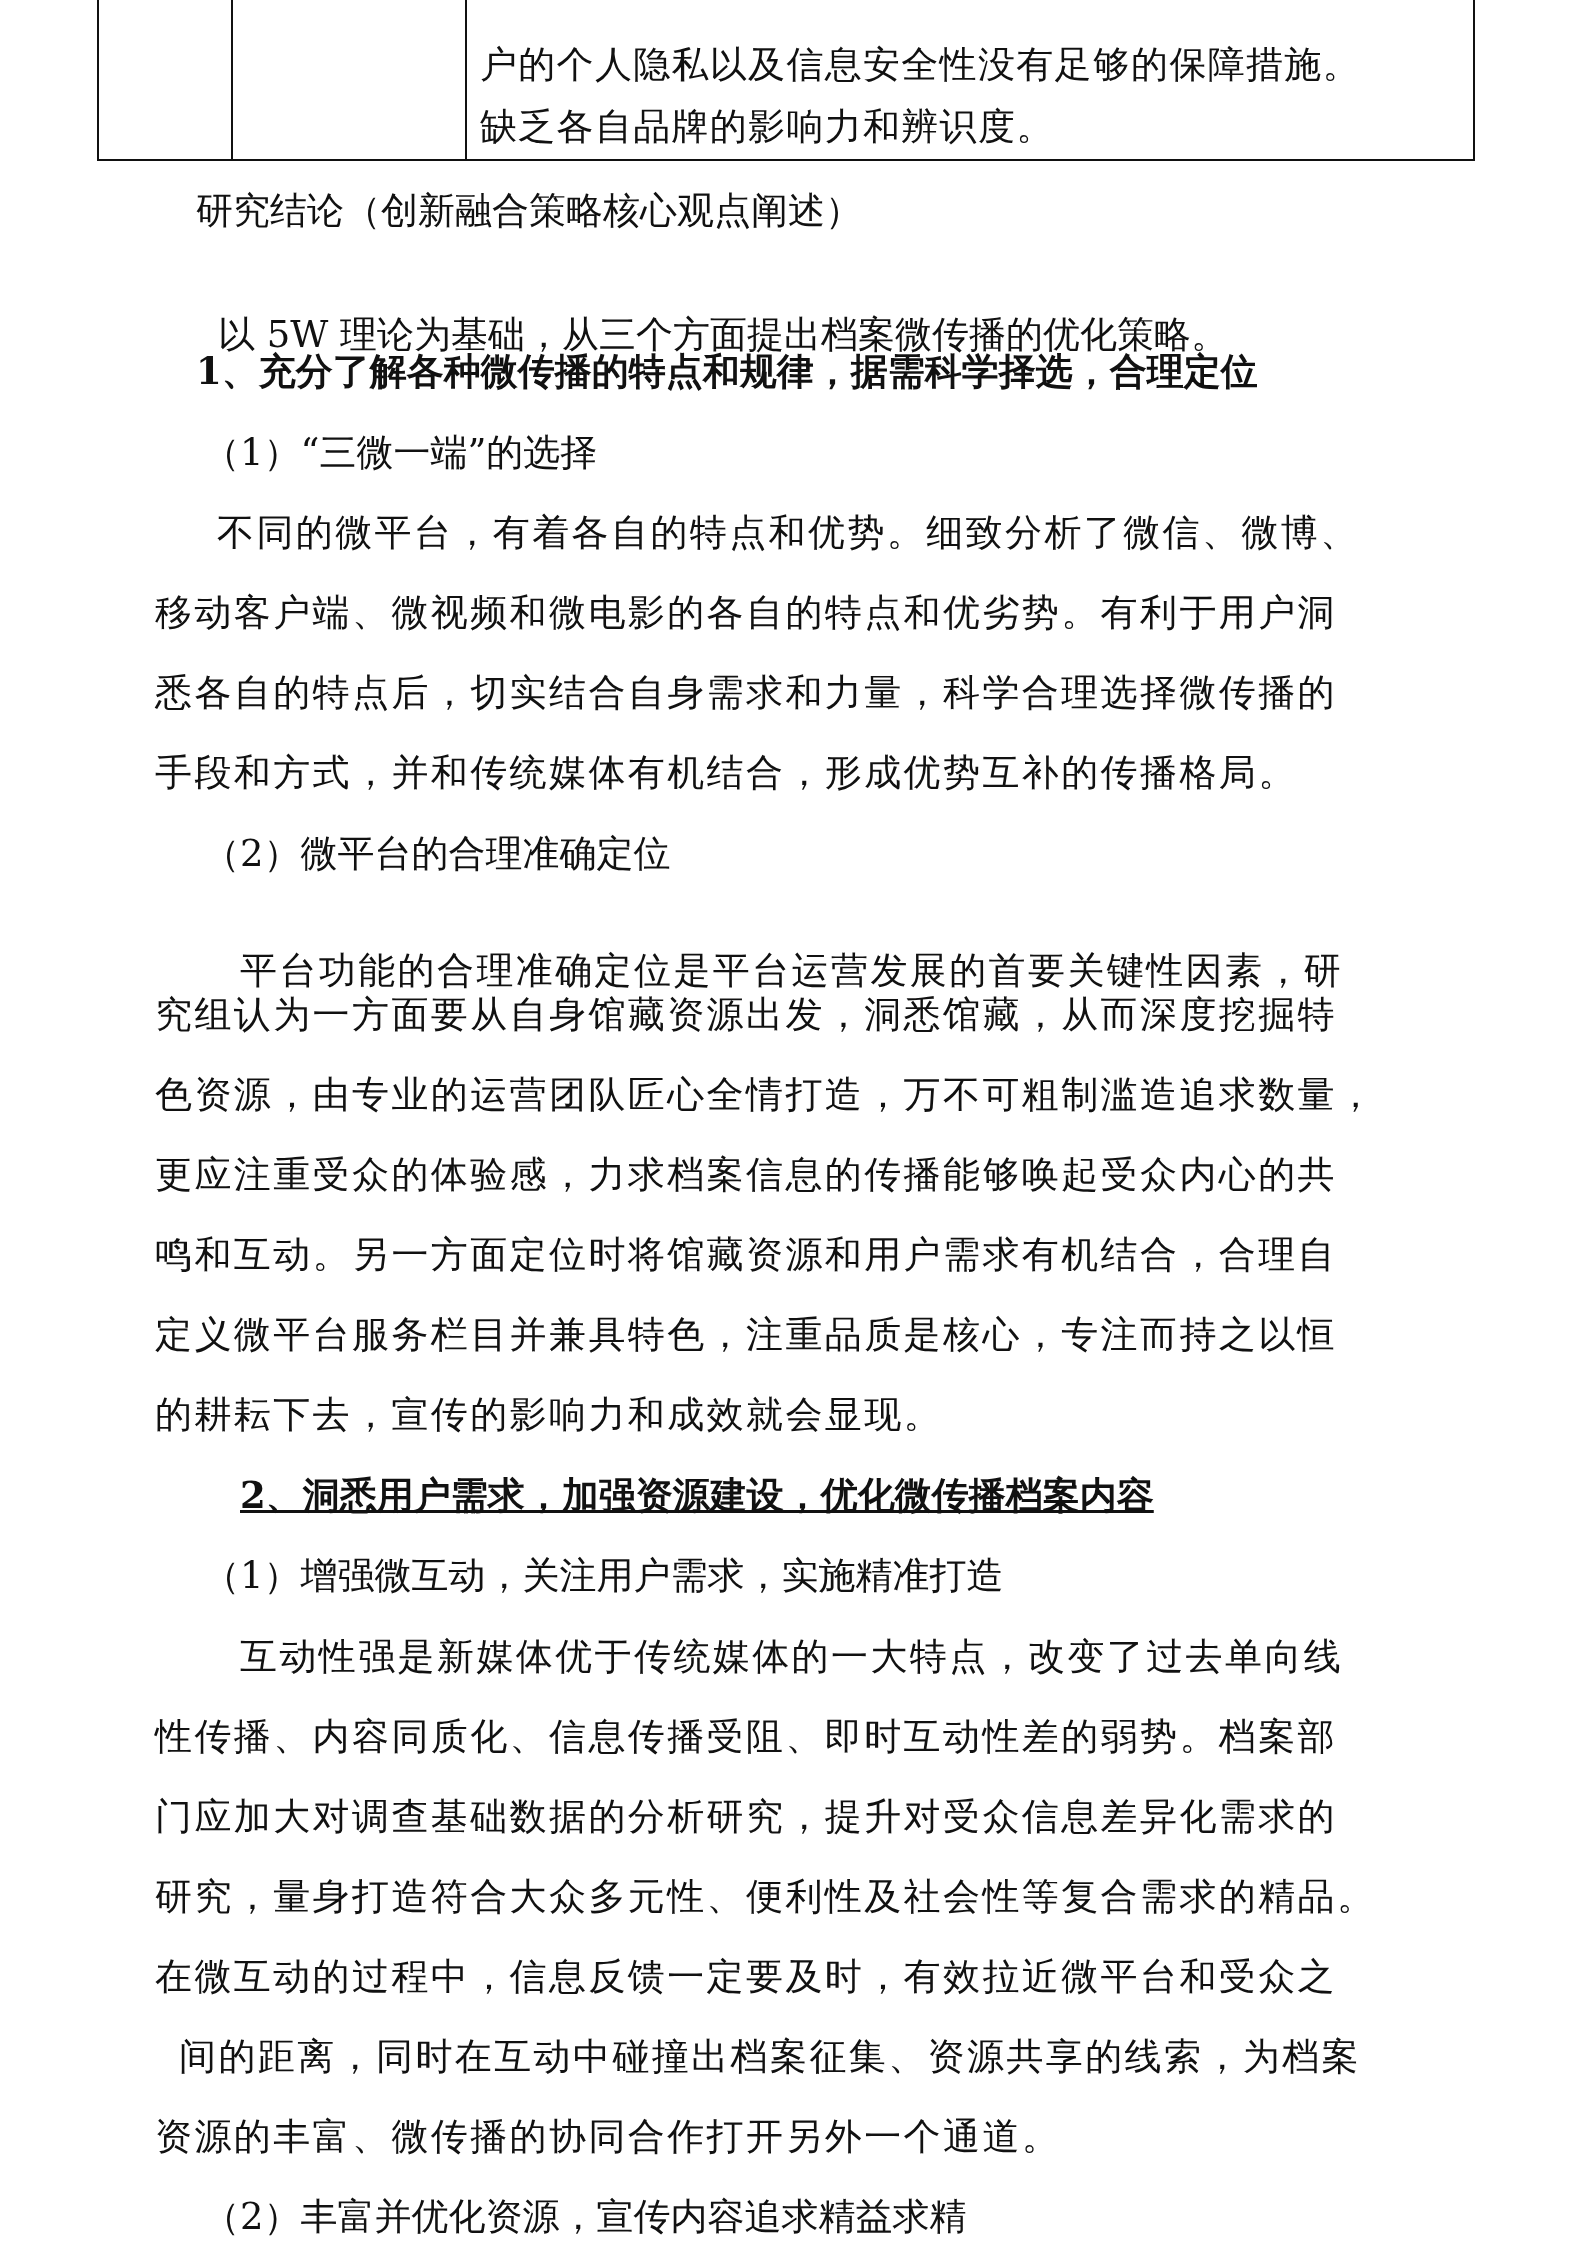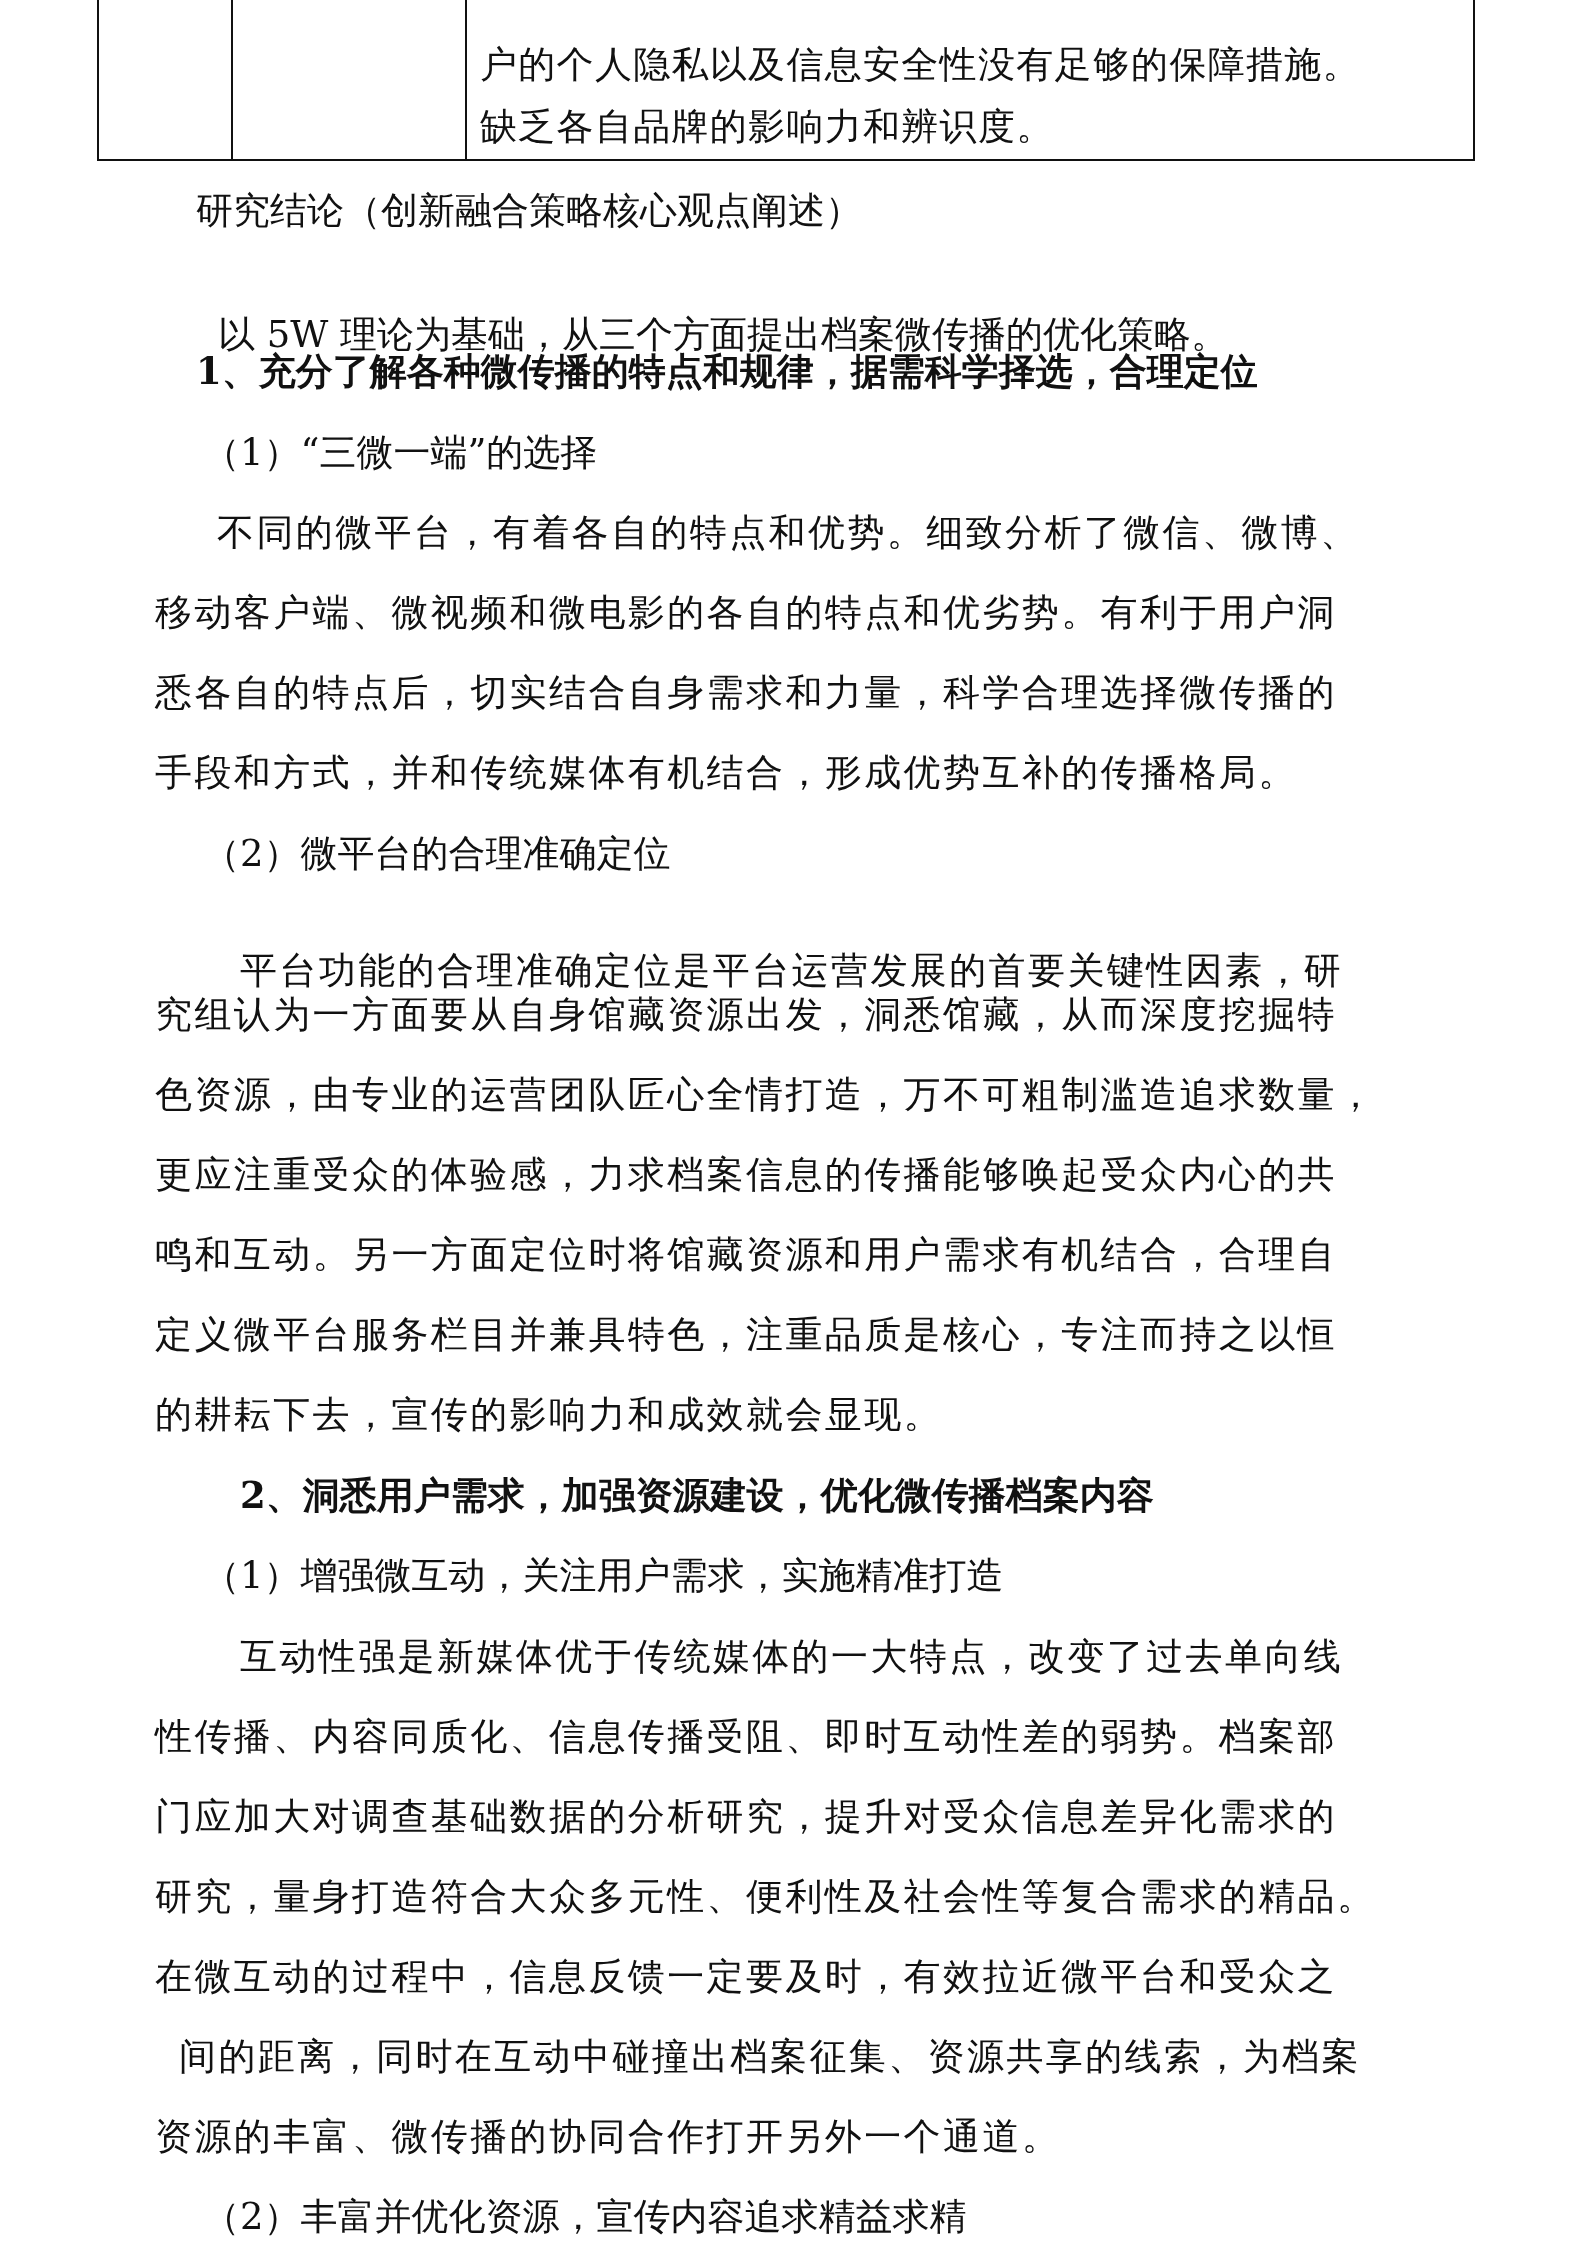--- a/index.html
+++ b/index.html
@@ -50,21 +50,21 @@
 <div class="line" style="top:835px; left:203px;">（2）微平台的合理准确定位</div>
 
 <div class="line justify" style="top:916px; left:240px;margin-top:36px;">平台功能的合理准确定位是平台运营发展的首要关键性因素，研</div>
 <div class="line justify" style="top:996px;">究组认为一方面要从自身馆藏资源出发，洞悉馆藏，从而深度挖掘特</div>
 <div class="line justify" style="top:1076px;font-family:Liberation Serif, serif;">色资源，由专业的运营团队匠心全情打造，万不可粗制滥造追求数量，</div>
 <div class="line justify" style="top:1156px;">更应注重受众的体验感，力求档案信息的传播能够唤起受众内心的共</div>
 <div class="line justify" style="top:1236px;">鸣和互动。另一方面定位时将馆藏资源和用户需求有机结合，合理自</div>
 <div class="line justify" style="top:1316px;text-align:right;">定义微平台服务栏目并兼具特色，注重品质是核心，专注而持之以恒</div>
 <div class="line justify" style="top:1396px;">的耕耘下去，宣传的影响力和成效就会显现。</div>
 
-<div class="line bold" style="top:1477px; left:240px;">2、洞悉用户需求，加强资源建设，优化微传播档案内容</div>
+<div class="line bold" style="top:1477px; left:240px;text-decoration:underline;">2、洞悉用户需求，加强资源建设，优化微传播档案内容</div>
 <div class="line" style="top:1557px; left:203px;">（1）增强微互动，关注用户需求，实施精准打造</div>
 
 <div class="line justify" style="top:1638px; left:240px;">互动性强是新媒体优于传统媒体的一大特点，改变了过去单向线</div>
 <div class="line justify" style="top:1718px;">性传播、内容同质化、信息传播受阻、即时互动性差的弱势。档案部</div>
 <div class="line justify" style="top:1798px;">门应加大对调查基础数据的分析研究，提升对受众信息差异化需求的</div>
 <div class="line justify" style="top:1878px;">研究，量身打造符合大众多元性、便利性及社会性等复合需求的精品。</div>
 <div class="line justify" style="top:1958px;">在微互动的过程中，信息反馈一定要及时，有效拉近微平台和受众之</div>
 <div class="line justify" style="top:2038px;margin-left:24px;">间的距离，同时在互动中碰撞出档案征集、资源共享的线索，为档案</div>
 <div class="line justify" style="top:2118px;">资源的丰富、微传播的协同合作打开另外一个通道。</div>
 

